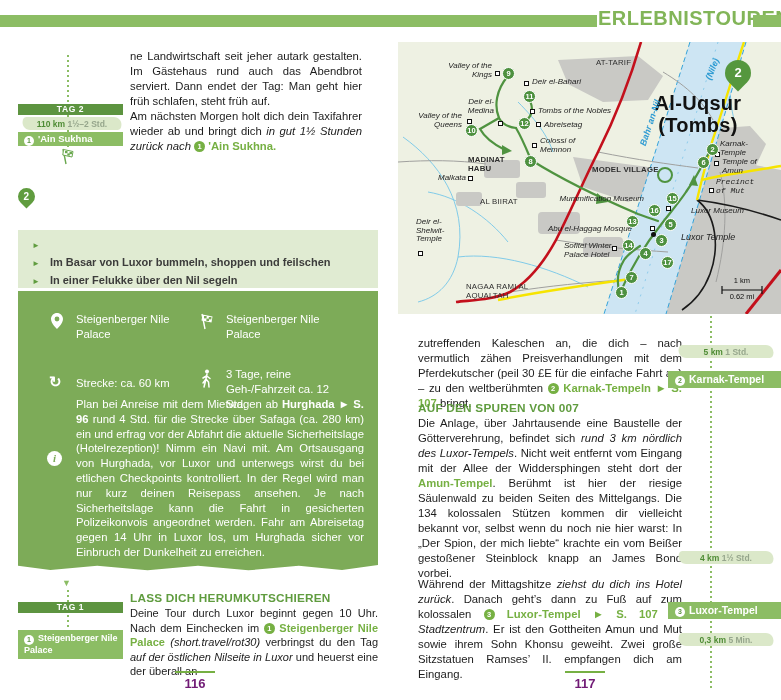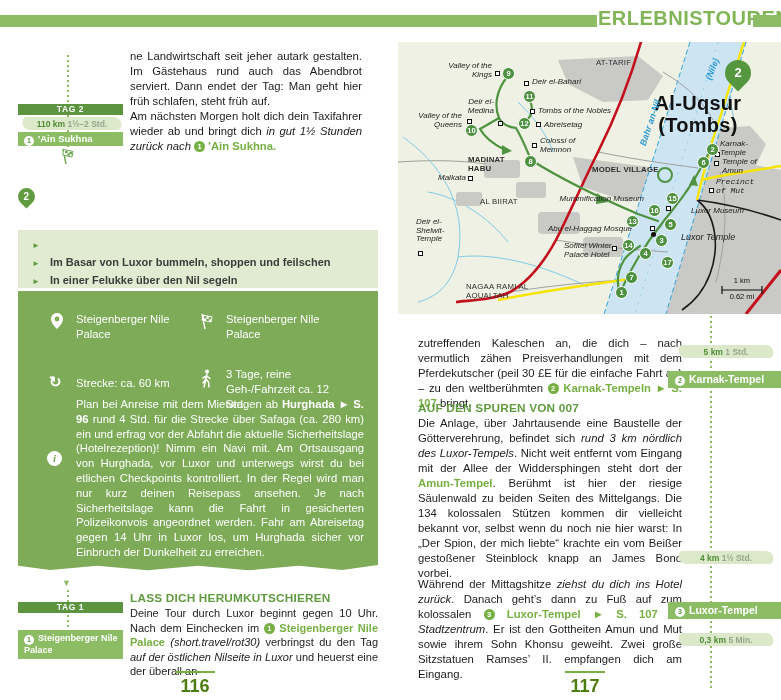--- a/index.html
+++ b/index.html
@@ -28,21 +28,21 @@
   .mk{position:absolute;width:13px;height:13px;border-radius:50%;background:#4e9140;border:1px solid #fff;box-sizing:border-box;color:#fff;font-size:7.5px;font-weight:bold;line-height:11px;text-align:center;}
   .sq{position:absolute;width:5px;height:5px;background:#fff;border:1px solid #111;box-sizing:border-box;}
   .mscale{position:absolute;font-size:7.5px;color:#111;text-align:center;}
   .pin2{position:absolute;width:26px;height:26px;background:#55973e;border-radius:50% 50% 50% 0;transform:rotate(-45deg);}
   .pin2 span{display:block;transform:rotate(45deg);color:#fff;font-weight:bold;font-size:13px;line-height:26px;text-align:center;}
   .secpin{display:inline-block;position:relative;width:17px;height:17px;border-radius:50% 50% 50% 0;transform:rotate(-45deg);background:#609c3f;margin-right:7px;vertical-align:-3px;}
   .secpin span{display:block;transform:rotate(45deg);color:#fff;font-weight:bold;font-size:10px;line-height:17px;text-align:center;}
   .ib-ic{position:absolute;color:#fff;}
   .ib-txt{position:absolute;color:#fff;font-size:11.3px;line-height:15px;}
   .rule{height:2px;background:#76b043;}
-  .pagenum{font-size:18px;font-weight:bold;text-align:center;color:#4d7c0f;}
+  .pagenum{font-size:13px;font-weight:bold;text-align:center;color:#701a75;}
   .hl-row{font-size:11px;font-weight:bold;color:#3c3c3b;line-height:17px;display:flex;}
   .hl-arrow{color:#609c3f;font-size:8px;margin:1px 10px 0 2px;}
 </style>
 </head>
 <body>
 
 <div class="abs" style="left:0;top:15px;width:597px;height:12px;background:#8cbd64;"></div>
 <div class="abs" style="left:598px;top:7px;width:150px;text-align:center;font-size:20px;font-weight:bold;color:#82b558;letter-spacing:.5px;">ERLEBNISTOUREN</div>
 <div class="abs" style="left:753px;top:15px;width:28px;height:12px;background:#8cbd64;"></div>
 

